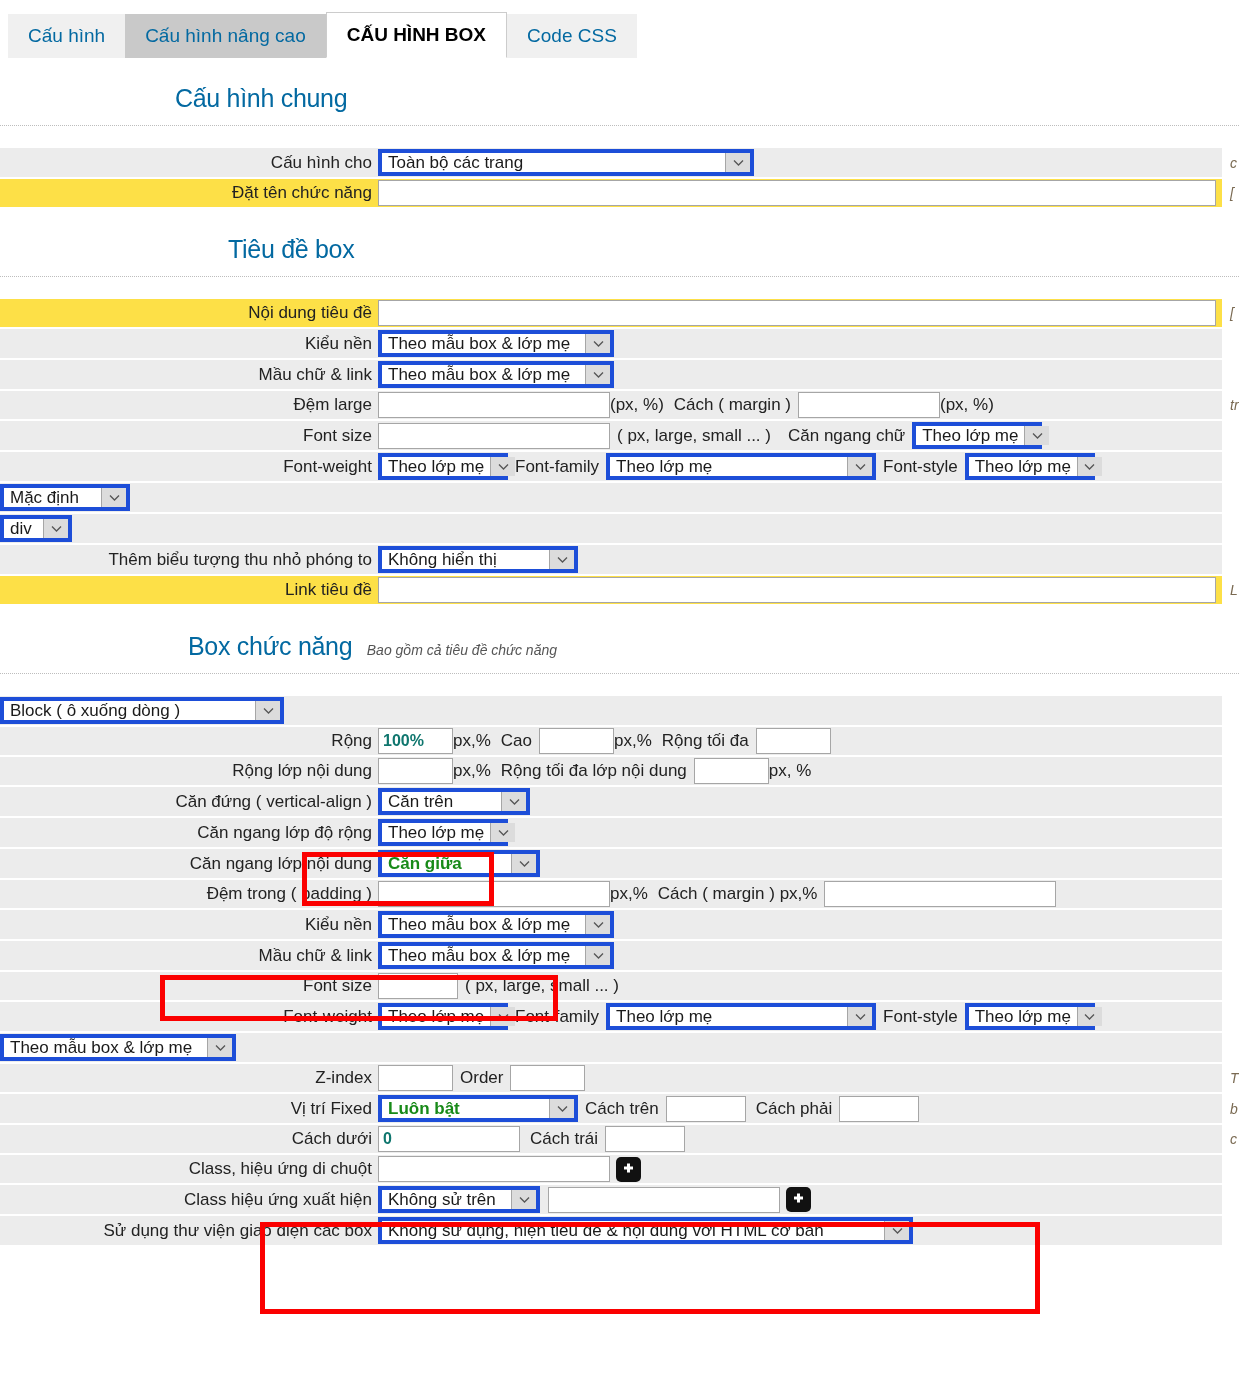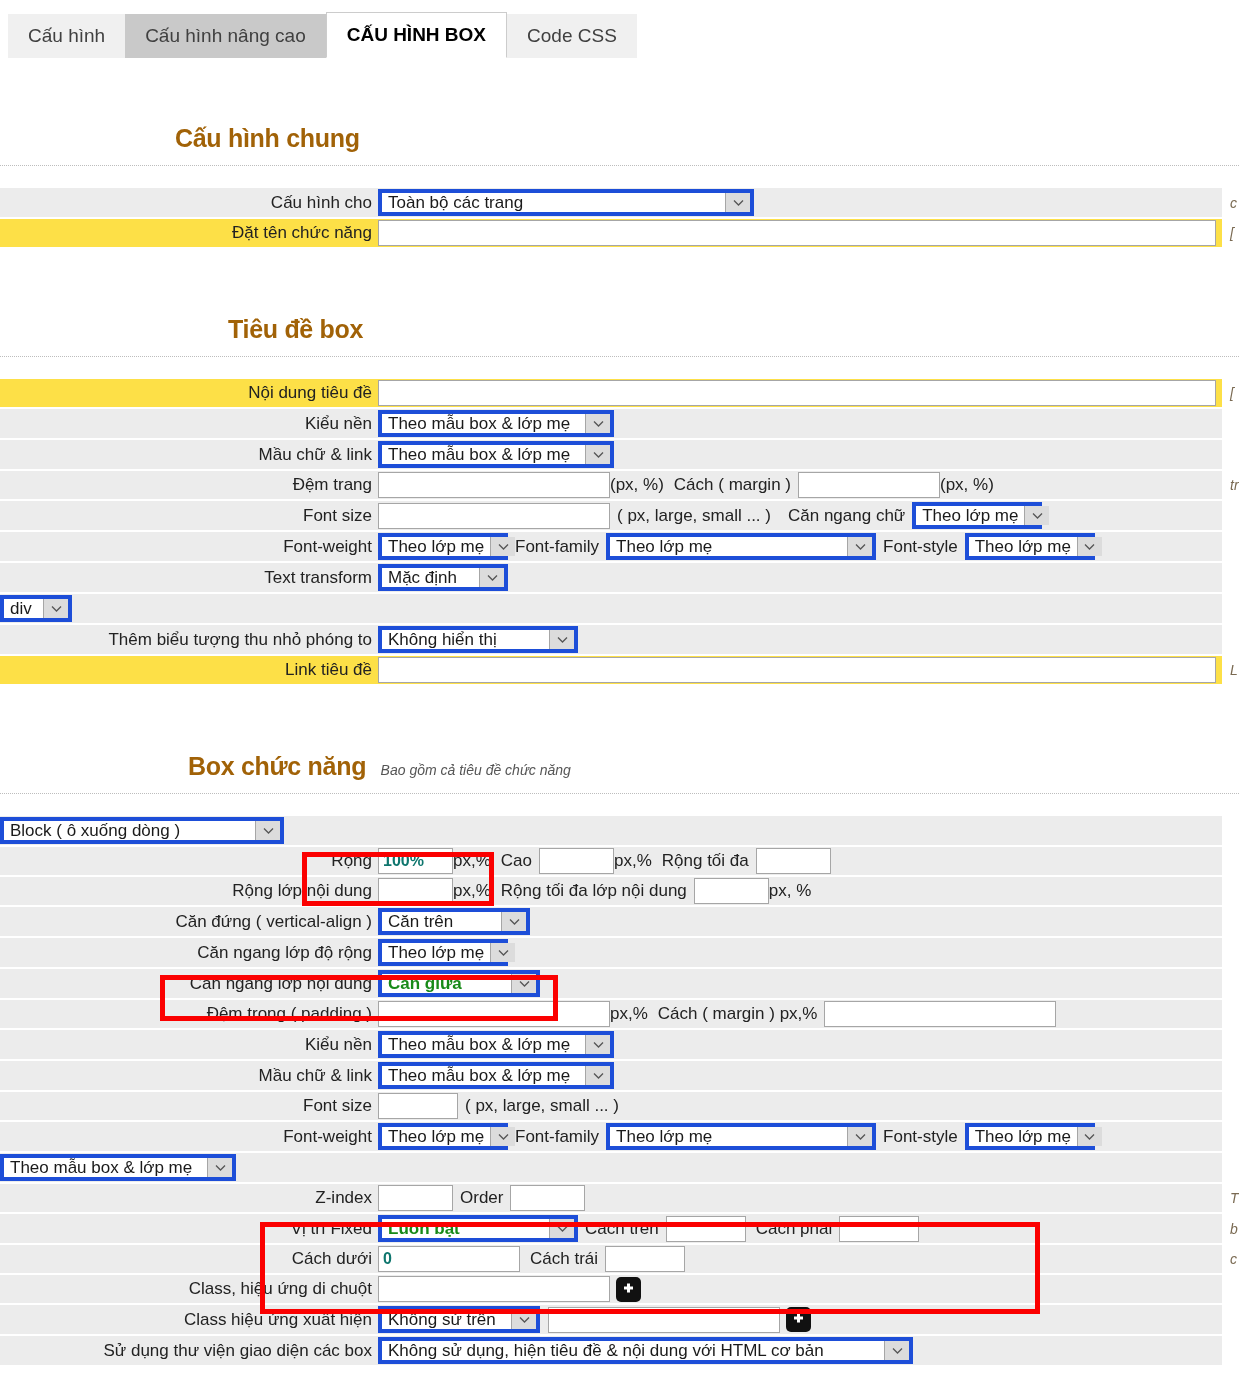--- a/index.html
+++ b/index.html
@@ -16,21 +16,21 @@
     height: 58px;
     padding-left: 8px;
     display: flex;
     align-items: flex-end;
   }
   .tab {
     height: 44px;
     line-height: 44px;
     padding: 0 20px;
     font-size: 19px;
-    color: #404040;
+    color: #0369a1;
     background: #f0f0f0;
     white-space: nowrap;
   }
   .tab.alt     { background: #c9c9c9; }
   .tab.active  {
     background: #ffffff;
     border: 1px solid #cccccc;
     border-bottom: 1px solid #ffffff;
     font-weight: bold;
     color: #000;
@@ -40,24 +40,23 @@
 
   
   .section-head {
     margin: 0;
     padding: 26px 0 6px 0;
   }
   .section-head .stitle {
     display: inline-block;
     margin-left: 175px;
     font-size: 25px;
-    font-weight: bold;
-    color: #a16207;
+    font-weight: normal;
+    color: #0369a1;
     letter-spacing: -0.3px;
-    margin-top: 40px;
   }
   .section-head.fn .stitle { margin-left: 188px; }
   .section-head .ssub {
     font-size: 14px;
     font-style: italic;
     color: #555;
     margin-left: 10px;
   }
   .divider {
     border-top: 1px dotted #bdbdbd;
@@ -258,21 +257,21 @@
         <span class="arw">
           <svg width="11" height="8" viewBox="0 0 11 8">
               <path d="M1 1.5 L5.5 6 L10 1.5" fill="none" stroke="#555" stroke-width="1.3"></path>
             </svg>
         </span>
       </div>
     </div>
   </div>
 
   <div class="row">
-    <div class="lbl">Đệm trang</div>
+    <div class="lbl">Đệm large</div>
     <div class="ctl">
       <input class="tb w-md" type="text" value="" style="">
       <span class="txt">(px, %)</span>
       <span class="txt spl">Cách ( margin )</span>
       <input class="tb w-sm" style="margin-left: 7px;" type="text" value="">
       <span class="txt">(px, %)</span>
     </div>
     <span class="hint">tr</span>
   </div>
 
@@ -319,21 +318,20 @@
         <span class="arw">
           <svg width="11" height="8" viewBox="0 0 11 8">
               <path d="M1 1.5 L5.5 6 L10 1.5" fill="none" stroke="#555" stroke-width="1.3"></path>
             </svg>
         </span>
       </div>
     </div>
   </div>
 
   <div class="row">
-    <div class="lbl">Text transform</div>
     <div class="ctl">
       <div class="sel s-w8">
         <span class="val">Mặc định</span>
         <span class="arw">
           <svg width="11" height="8" viewBox="0 0 11 8">
               <path d="M1 1.5 L5.5 6 L10 1.5" fill="none" stroke="#555" stroke-width="1.3"></path>
             </svg>
         </span>
       </div>
     </div>

